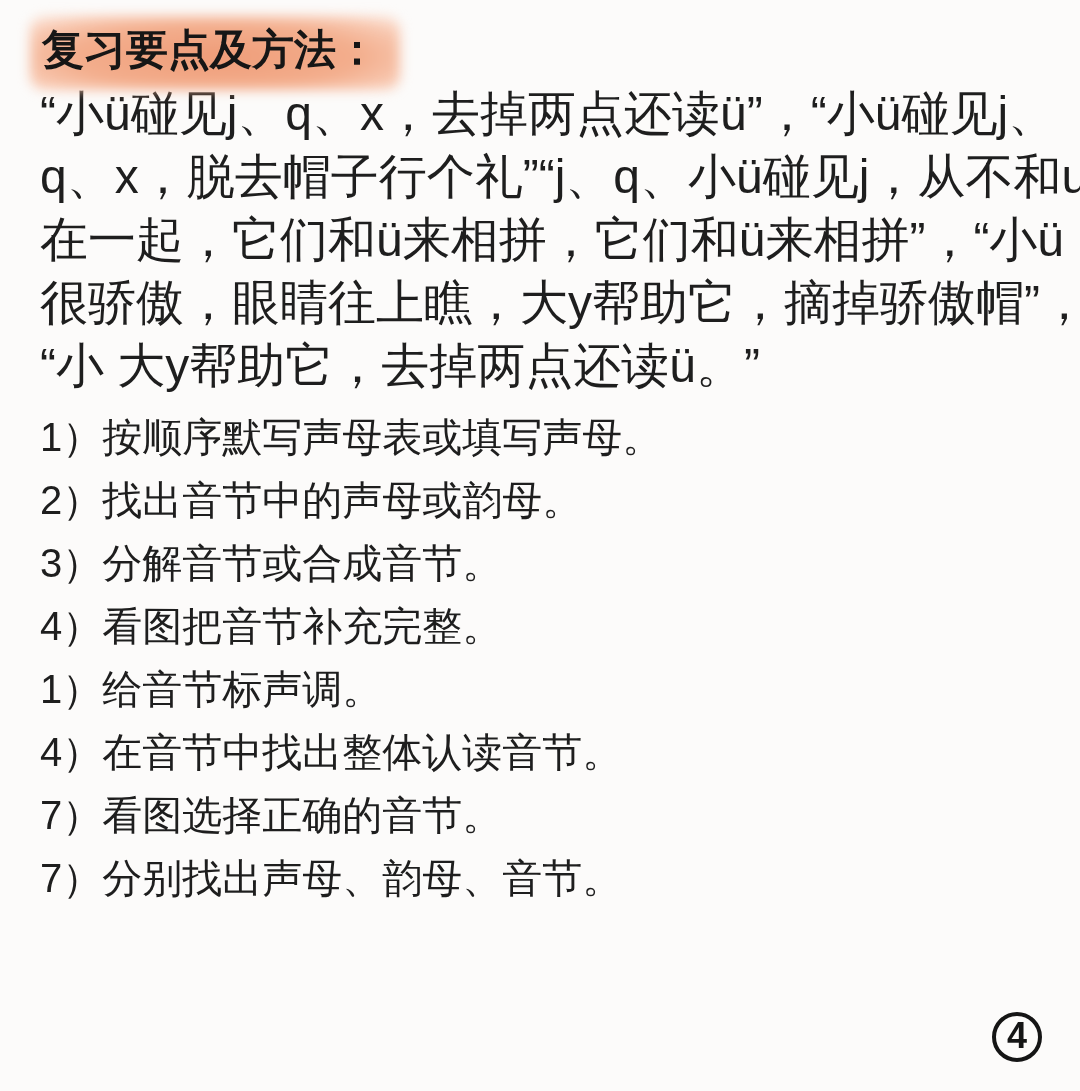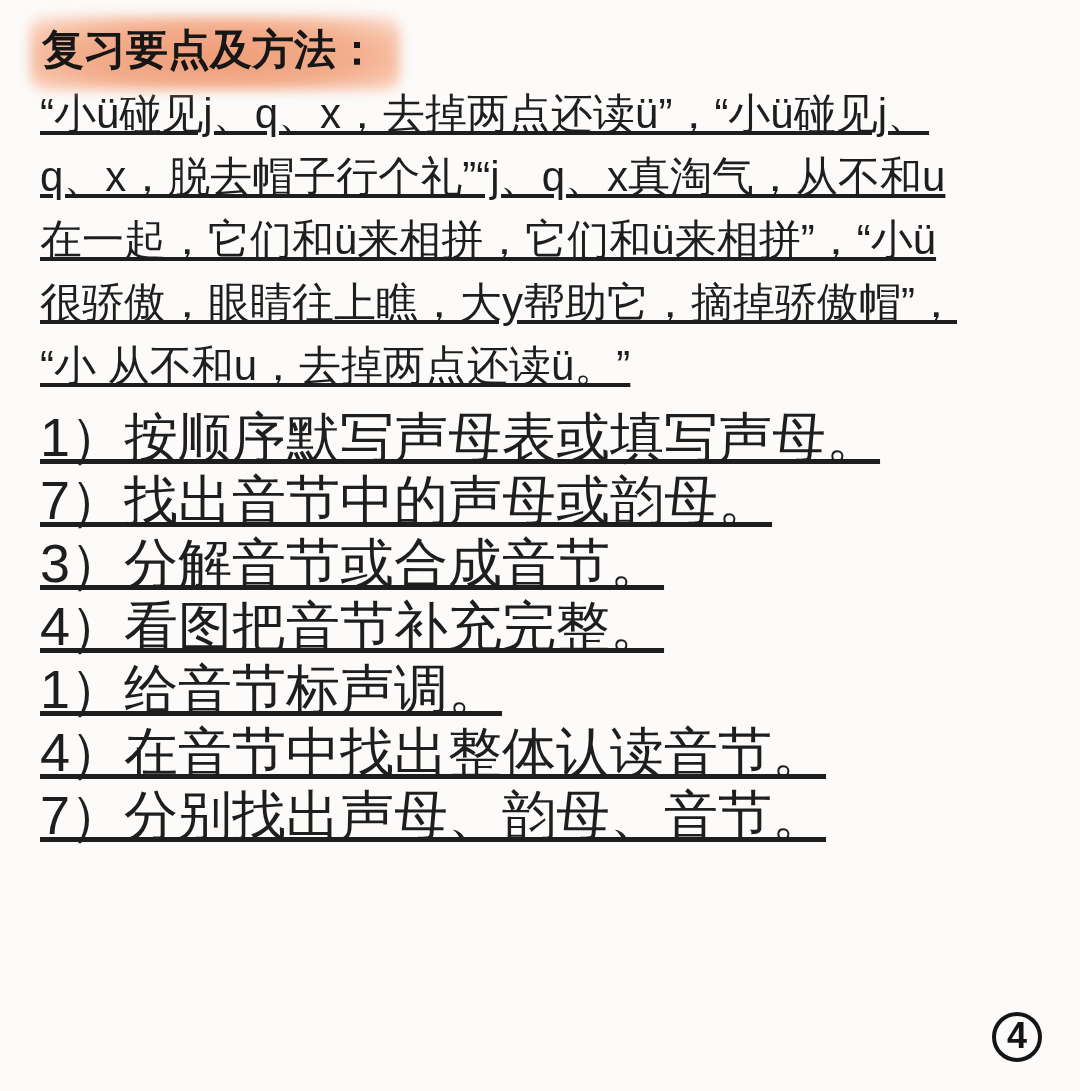--- a/index.html
+++ b/index.html
@@ -16,21 +16,20 @@
     font-family: "Liberation Sans", "DejaVu Sans", sans-serif;
   }
   .page {
     position: relative;
     width: 1080px;
     height: 1091px;
     background: var(--bg);
     color: var(--text);
     padding: 18px 38px 0 40px;
     overflow: hidden;
-    text-decoration: underline;
   }
   .heading {
     margin: 0;
     font-size: 42px;
     font-weight: 700;
     line-height: 64px;
     letter-spacing: 0px;
     color: #161616;
   }
   .hl-text {
@@ -50,28 +49,28 @@
         var(--highlight) 0%,
         #f3ae8d 55%,
         #f8c9b2 80%,
         rgba(252, 228, 215, 0.55) 100%);
     filter: blur(6px);
     border-radius: 14px;
     z-index: -1;
   }
   .para {
     margin-top: 0;
-    font-size: 42px;
+    font-size: 48px;
     line-height: 63px;
   }
   .para .line { white-space: pre; }
   .sec2-heading { margin-top: 66px; }
   .list {
     margin-top: 9px;
-    font-size: 54px;
+    font-size: 40px;
     line-height: 63px;
   }
   .list .line { white-space: pre; }
   .page-badge {
     position: absolute;
     right: 38px;
     bottom: 29px;
     width: 50px;
     height: 50px;
     border: 4px solid var(--badge);
@@ -88,34 +87,35 @@
 </style>
 </head>
 <body>
 
 <div class="page">
 
   <h2 class="heading"><span class="hl-text">复习要点及方法：</span></h2>
 
   <div class="para">
       <div class="line">“小ü碰见j、q、x，去掉两点还读ü”，“小ü碰见j、</div>
-      <div class="line">q、x，脱去帽子行个礼”“j、q、x真淘气，从不和u</div>
+      <div class="line">q、x，脱去帽子行个礼”“j、q、小ü碰见j，从不和u</div>
       <div class="line">在一起，它们和ü来相拼，它们和ü来相拼”，“小ü</div>
       <div class="line">很骄傲，眼睛往上瞧，大y帮助它，摘掉骄傲帽”，</div>
-      <div class="line">“小 从不和u，去掉两点还读ü。”</div>
+      <div class="line">“小 大y帮助它，去掉两点还读ü。”</div>
     </div>
 
 
   <div class="list">
       <div class="line">1）按顺序默写声母表或填写声母。</div>
-      <div class="line">7）找出音节中的声母或韵母。</div>
+      <div class="line">2）找出音节中的声母或韵母。</div>
       <div class="line">3）分解音节或合成音节。</div>
       <div class="line">4）看图把音节补充完整。</div>
       <div class="line">1）给音节标声调。</div>
       <div class="line">4）在音节中找出整体认读音节。</div>
+      <div class="line">7）看图选择正确的音节。</div>
       <div class="line">7）分别找出声母、韵母、音节。</div>
     </div>
 
   <div class="page-badge">
     <span>4</span>
   </div>
 
 </div>
 
 </body></html>

